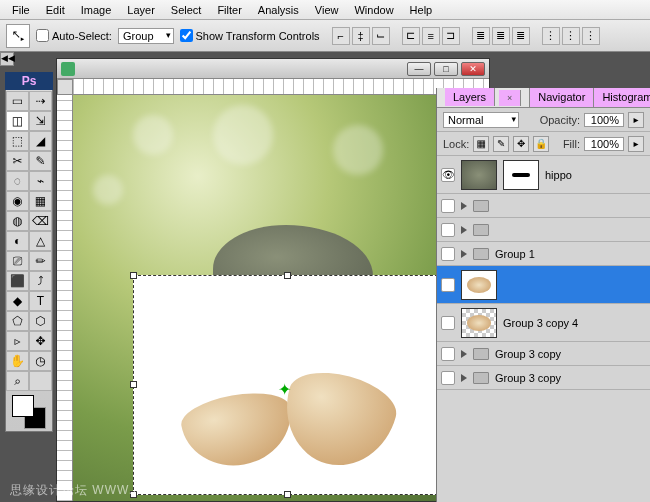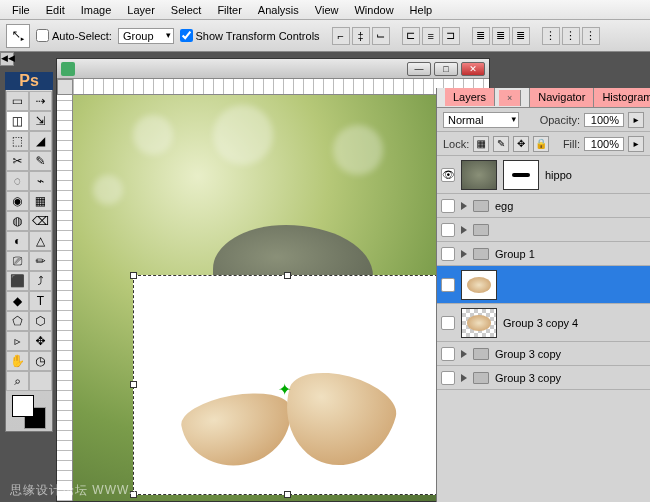--- a/index.html
+++ b/index.html
@@ -12,21 +12,21 @@
 .tool-preset { width: 24px; height: 24px; background: #fff; border: 1px solid #999; display: flex; align-items: center; justify-content: center; }
 .chk { display: flex; align-items: center; gap: 3px; }
 .select { background: #fff; border: 1px solid #999; padding: 1px 19px 1px 4px; position: relative; }
 .select::after { content: "▾"; position: absolute; right: 2px; top: 1px; font-size: 9px; }
 .icongrp { display: flex; gap: 2px; margin-left: 6px; }
 .ibtn { width: 18px; height: 18px; border: 1px solid #aaa; background: #e2e2e2; display: flex; align-items: center; justify-content: center; }
 
 .ruler-toggle { position: absolute; left: 0; top: 52px; width: 14px; height: 14px; background: #d0d0d0; border: 1px solid #888; font-size: 9px; text-align: center; }
 
 .toolbox { position: absolute; left: 5px; top: 72px; width: 48px; background: linear-gradient(#dcdcdc,#c8c8c8); border: 1px solid #777; padding-top: 18px; }
-.ps-badge { position: absolute; top: -1px; left: -1px; width: 48px; height: 18px; background: #1a3c6e; color: #fdba74; display: flex; align-items: center; justify-content: center; font-weight: bold; font-size: 16px; }
+.ps-badge { position: absolute; top: -1px; left: -1px; width: 48px; height: 18px; background: #1a3c6e; color: #f0abfc; display: flex; align-items: center; justify-content: center; font-weight: bold; font-size: 12px; }
 .tool-grid { display: grid; grid-template-columns: 1fr 1fr; }
 .tcell { height: 20px; border: 1px solid #b0b0b0; background: #d8d8d8; display: flex; align-items: center; justify-content: center; font-size: 12px; cursor: pointer; }
 .tcell.sel { background: #fff; }
 .swatches { position: relative; height: 40px; }
 .swatch-fg { position: absolute; left: 6px; top: 4px; width: 22px; height: 22px; background: #fff; border: 1px solid #000; z-index: 2; }
 .swatch-bg { position: absolute; left: 18px; top: 16px; width: 22px; height: 22px; background: #000; border: 1px solid #999; }
 
 .docwin { position: absolute; left: 56px; top: 58px; width: 434px; height: 444px; background: #6c6c6c; border: 1px solid #333; }
 .doctitle { height: 20px; background: linear-gradient(#e8e8e8,#c6c6c6); display: flex; align-items: center; padding: 0 4px; gap: 6px; border-bottom: 1px solid #888; }
 .doctitle .docicon { width: 14px; height: 14px; background: #4a6; border-radius: 2px; }
@@ -41,21 +41,21 @@
 .whitebox { position: absolute; left: 60px; top: 180px; width: 310px; height: 220px; background: #fff; border: 1px dashed #333; }
 .handle { position: absolute; width: 7px; height: 7px; background: #fff; border: 1px solid #333; }
 .hippo { position: absolute; left: 140px; top: 130px; width: 160px; height: 80px; background: radial-gradient(ellipse at 40% 40%, #8a9078, #5a6050); border-radius: 50% 60% 50% 50% / 60% 70% 40% 40%; }
 .eggshell { position: absolute; background: radial-gradient(ellipse at 30% 30%, #f0e0c0, #c89860); border-radius: 50% 50% 50% 50% / 30% 30% 70% 70%; }
 .egg1 { left: 110px; top: 300px; width: 110px; height: 70px; transform: rotate(-10deg); }
 .egg2 { left: 210px; top: 280px; width: 110px; height: 90px; transform: rotate(15deg); }
 .target { position: absolute; left: 205px; top: 285px; color: #0a0; font-size: 16px; }
 
 .panels { position: absolute; right: 0; top: 88px; width: 214px; bottom: 0; background: #d4d4d4; border-left: 1px solid #777; display: flex; flex-direction: column; }
 .paneltabs { height: 20px; background: #b0b0b0; display: flex; border-bottom: 1px solid #888; }
-.paneltabs span { padding: 3px 8px; border-right: 1px solid #888; background: #fca5a5; }
+.paneltabs span { padding: 3px 8px; border-right: 1px solid #888; background: #f0abfc; }
 .paneltabs span.active { background: #e4e4e4; }
 .paneltabs span .x { font-size: 9px; margin-left: 4px; color: #555; }
 .panelrow { height: 24px; display: flex; align-items: center; padding: 0 6px; gap: 4px; border-bottom: 1px solid #b0b0b0; }
 .panelrow .lbl { color: #333; }
 .panelrow .val { background: #fff; border: 1px solid #999; padding: 0 4px; width: 40px; text-align: right; }
 .smallbtn { width: 16px; height: 16px; border: 1px solid #999; background: #e0e0e0; display: inline-flex; align-items: center; justify-content: center; font-size: 10px; }
 
 .layerlist { flex: 1; overflow: auto; background: #d4d4d4; }
 .layer { display: flex; align-items: center; height: 38px; border-bottom: 1px solid #b0b0b0; padding: 0 4px; gap: 6px; }
 .layer.group { height: 24px; }
@@ -227,21 +227,20 @@
       <div class="layer">
         <div class="eye">👁</div>
         <div class="thumb" style="background: radial-gradient(rgb(138, 144, 120), rgb(90, 96, 80));"></div>
         <div class="mask"></div>
         <div class="lname">hippo</div>
       </div>
       <div class="layer group">
         <div class="eye"></div>
         <div class="tri"></div>
         <div class="folder"></div>
-        <div class="lname">egg</div>
       </div>
       <div class="layer group">
         <div class="eye"></div>
         <div class="tri"></div>
         <div class="folder"></div>
       </div>
       <div class="layer group">
         <div class="eye"></div>
         <div class="tri"></div>
         <div class="folder"></div>

